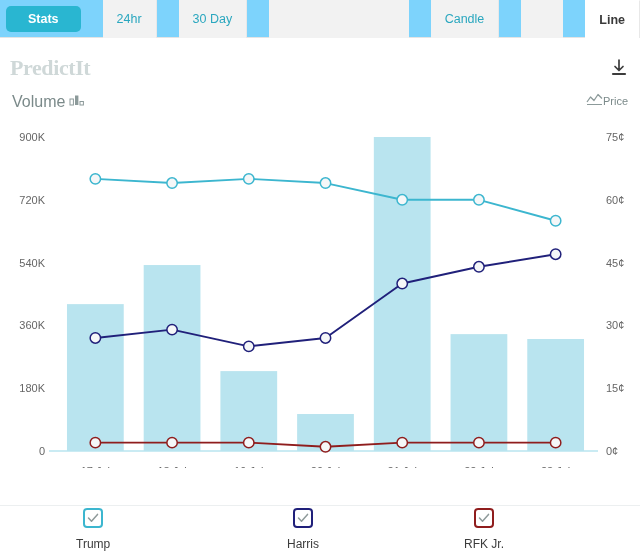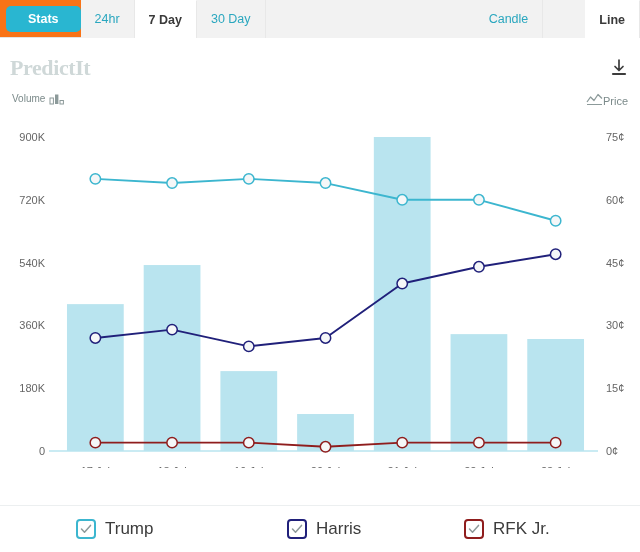--- a/index.html
+++ b/index.html
@@ -7,23 +7,23 @@
     width: 640px; height: 552px;
     font-family: "Liberation Sans", sans-serif;
     background: #ffffff;
     overflow: hidden;
   }
   #app { position: relative; width: 640px; height: 552px; background:#fff; }
 
   
   .tabbar {
     position: absolute; left:0; top:0; width:640px; height:38px;
-    background:#f97316;
+    background:#7dd3fc;
     border-bottom:1px solid #e4e4e4;
-    display:flex; align-items:stretch;
+    display:flex; align-items:stretch;gap:22px;
   }
   .tab {
     display:flex; align-items:center; justify-content:center;
     font-size:12.5px; color:#2aa7bf; padding:16px 14px; height:38px;
     cursor:pointer; white-space:nowrap;
     background:#f2f2f2;
     border-right:1px solid #e8e8e8;
   }
   .tab.stats {
     background:#29b6d1; color:#ffffff; font-weight:bold;
@@ -38,21 +38,21 @@
   .tab.spacer2 { width:42px; background:#f2f2f2; border-right:none; cursor:default;}
 
   
   .watermark {
     position:absolute; left:10px; top:55px;
     font-size:22px; font-weight:bold; color:#cfd8d8;
     letter-spacing:-0.4px; font-family:Liberation Serif, serif;
   }
   .vol-label {
     position:absolute; left:12px; top:93px;
-    font-size:10px; color:#7b8a8a; display:flex; align-items:flex-start; gap:4px;
+    font-size:16px; color:#7b8a8a; display:flex; align-items:flex-end; gap:4px;
   }
   .price-label {
     position:absolute; right:12px; top:93px;
     font-size:11px; color:#7b8a8a; display:flex; align-items:center; 
   }
   .dl-btn {
     position:absolute; right:12px; top:58px;
     width:18px; height:20px; cursor:pointer;
   }
 
@@ -65,41 +65,40 @@
   .axis-lbl.x { text-anchor:middle; }
 
   
   .legend {
     position:absolute; left:0; top:505px; width:640px; height:47px;
     border-top:1px solid #eceff0;
     display:flex; align-items:center;
   }
   .legend-item {
     display:flex; align-items:center; gap:9px;
-    cursor:pointer; font-size:17px; color:#3c3c3c;
+    cursor:pointer; font-size:12px; color:#3c3c3c;flex-direction:column;
   }
   .lg1 { position:absolute; left:76px; }
   .lg2 { position:absolute; left:287px;text-align:right; }
   .lg3 { position:absolute; left:464px; }
   .cbox {
     width:20px; height:20px; border-radius:4px; border:2px solid #000;
     display:flex; align-items:center; justify-content:center;
     background:#fff;
   }
   .cbox svg { display:block; }
 </style>
 </head>
 <body>
 
 <div id="app">
 
   <div class="tabbar">
     <div class="tab stats">Stats</div>
     <div class="tab">24hr</div>
-    <div class="tab active">7 Day</div>
     <div class="tab">30 Day</div>
     <div class="tab spacer"></div>
     <div class="tab">Candle</div>
     <div class="tab spacer2"></div>
     <div class="tab active">Line</div>
   </div>
 
   <div class="watermark">PredictIt</div>
 
   <div class="dl-btn">

